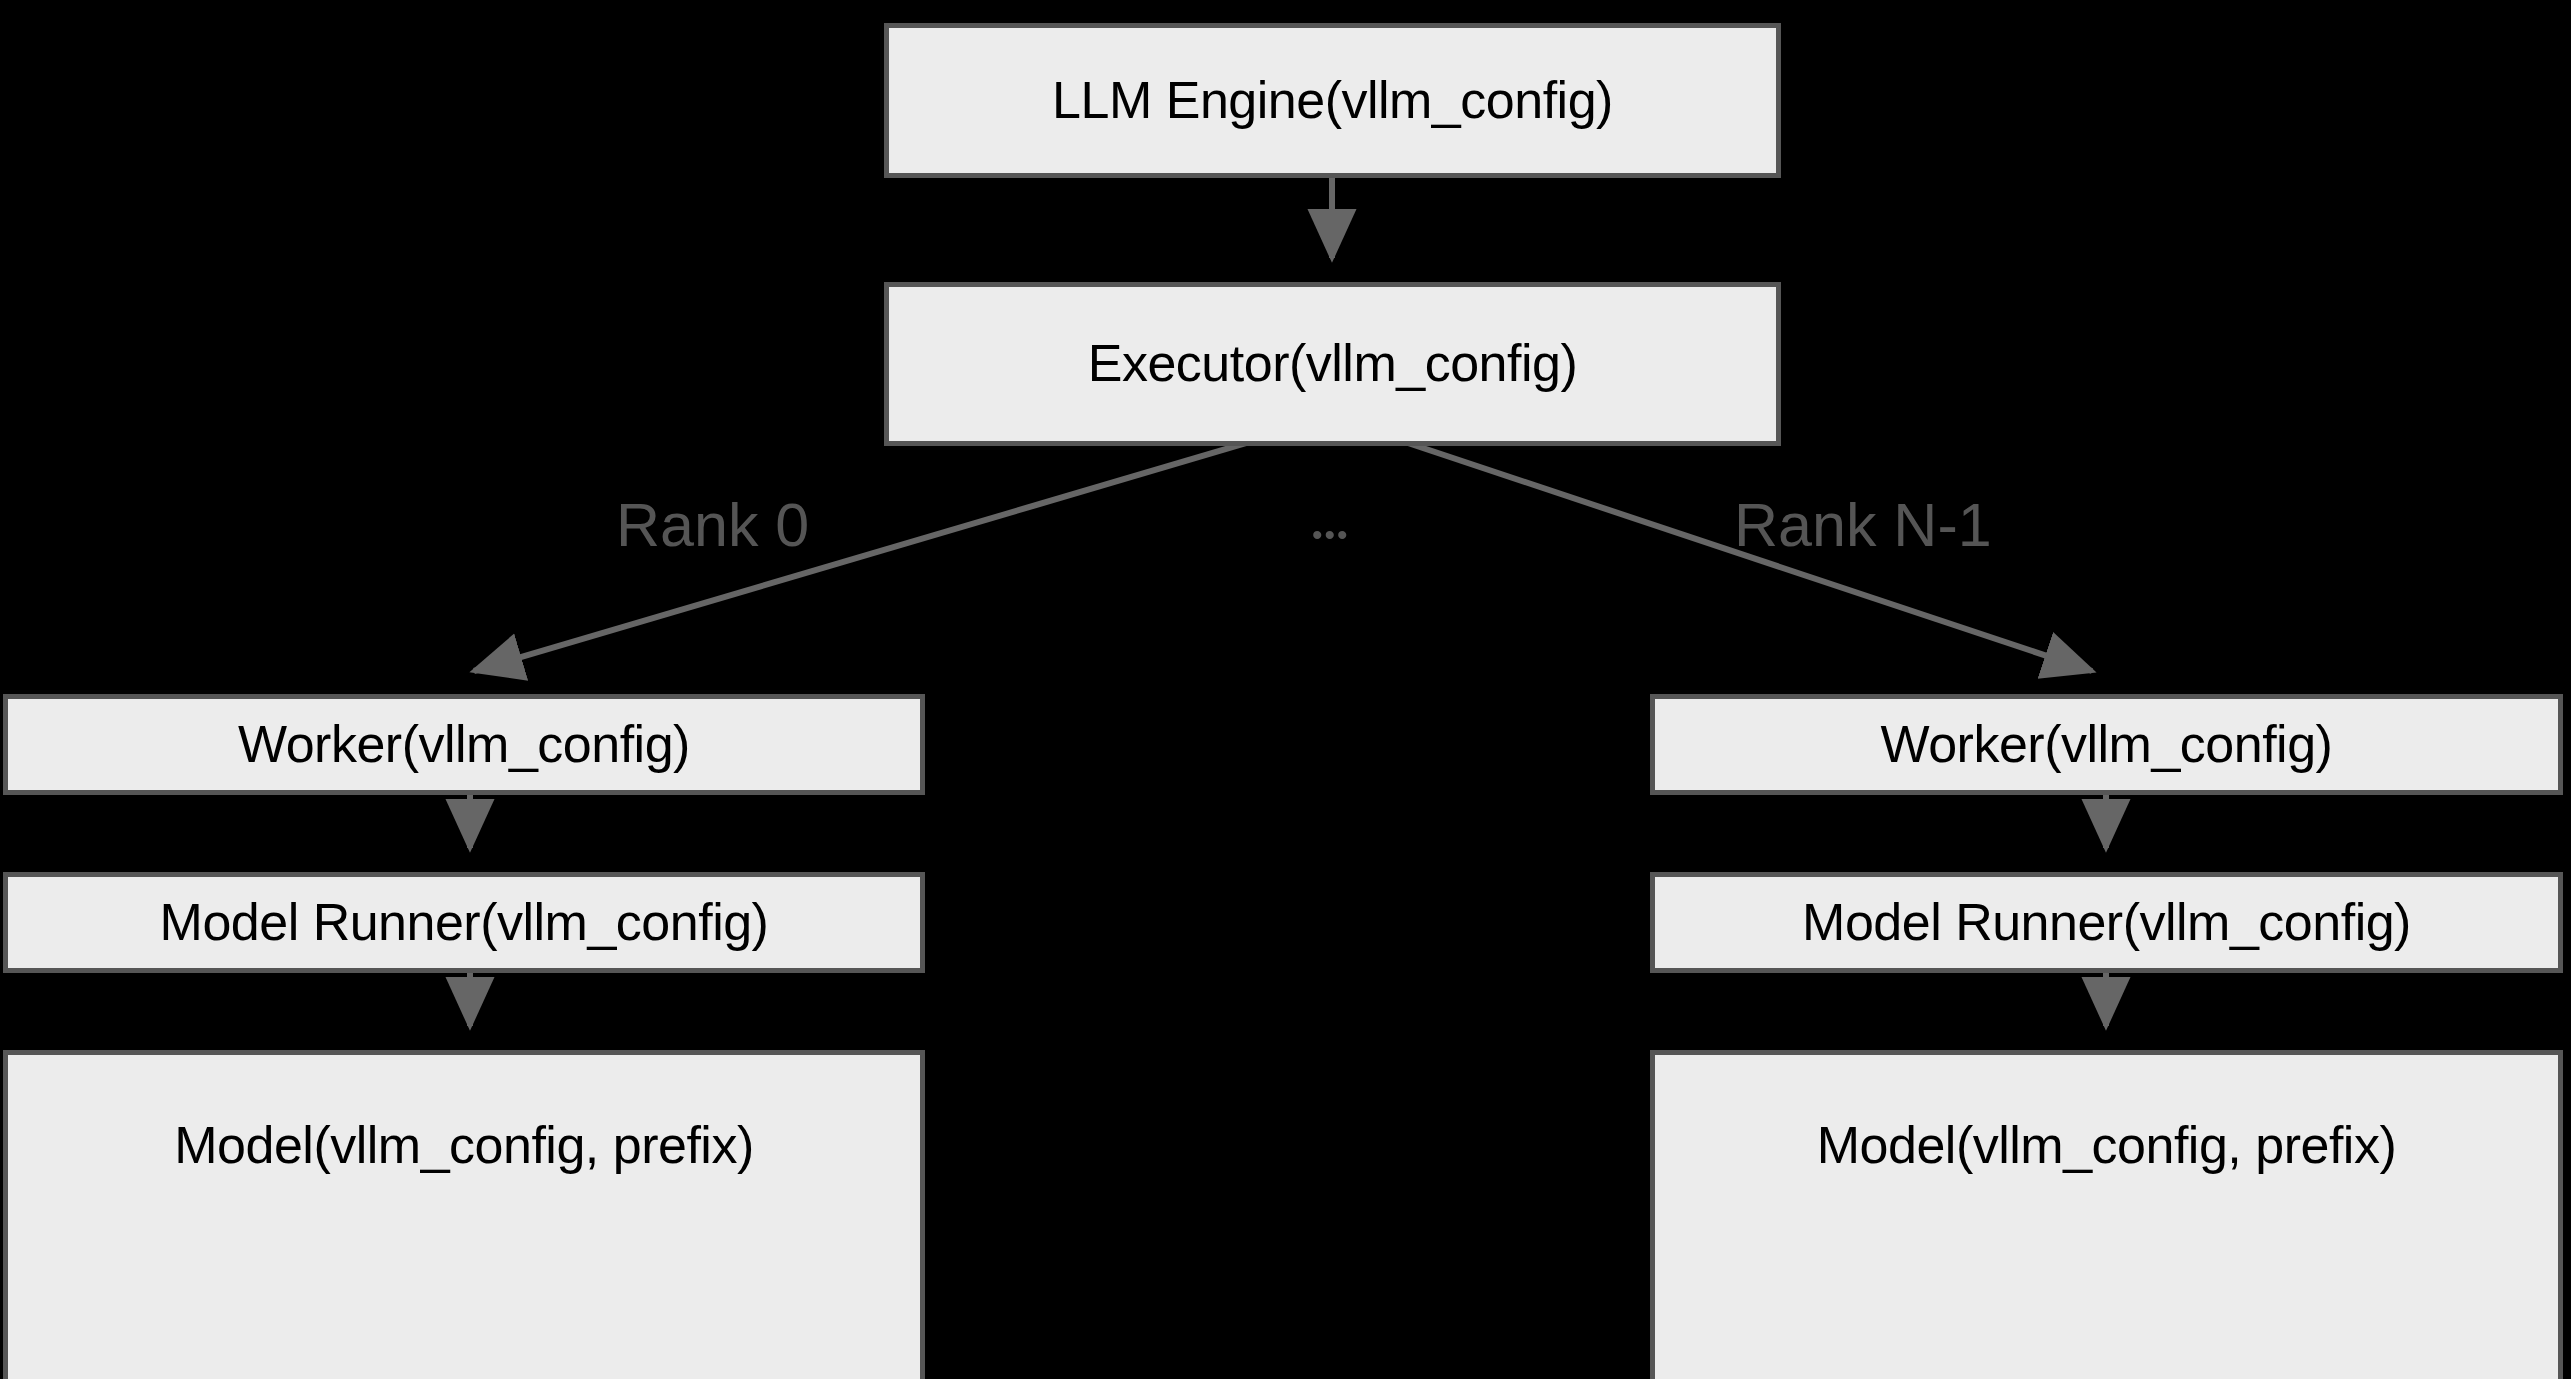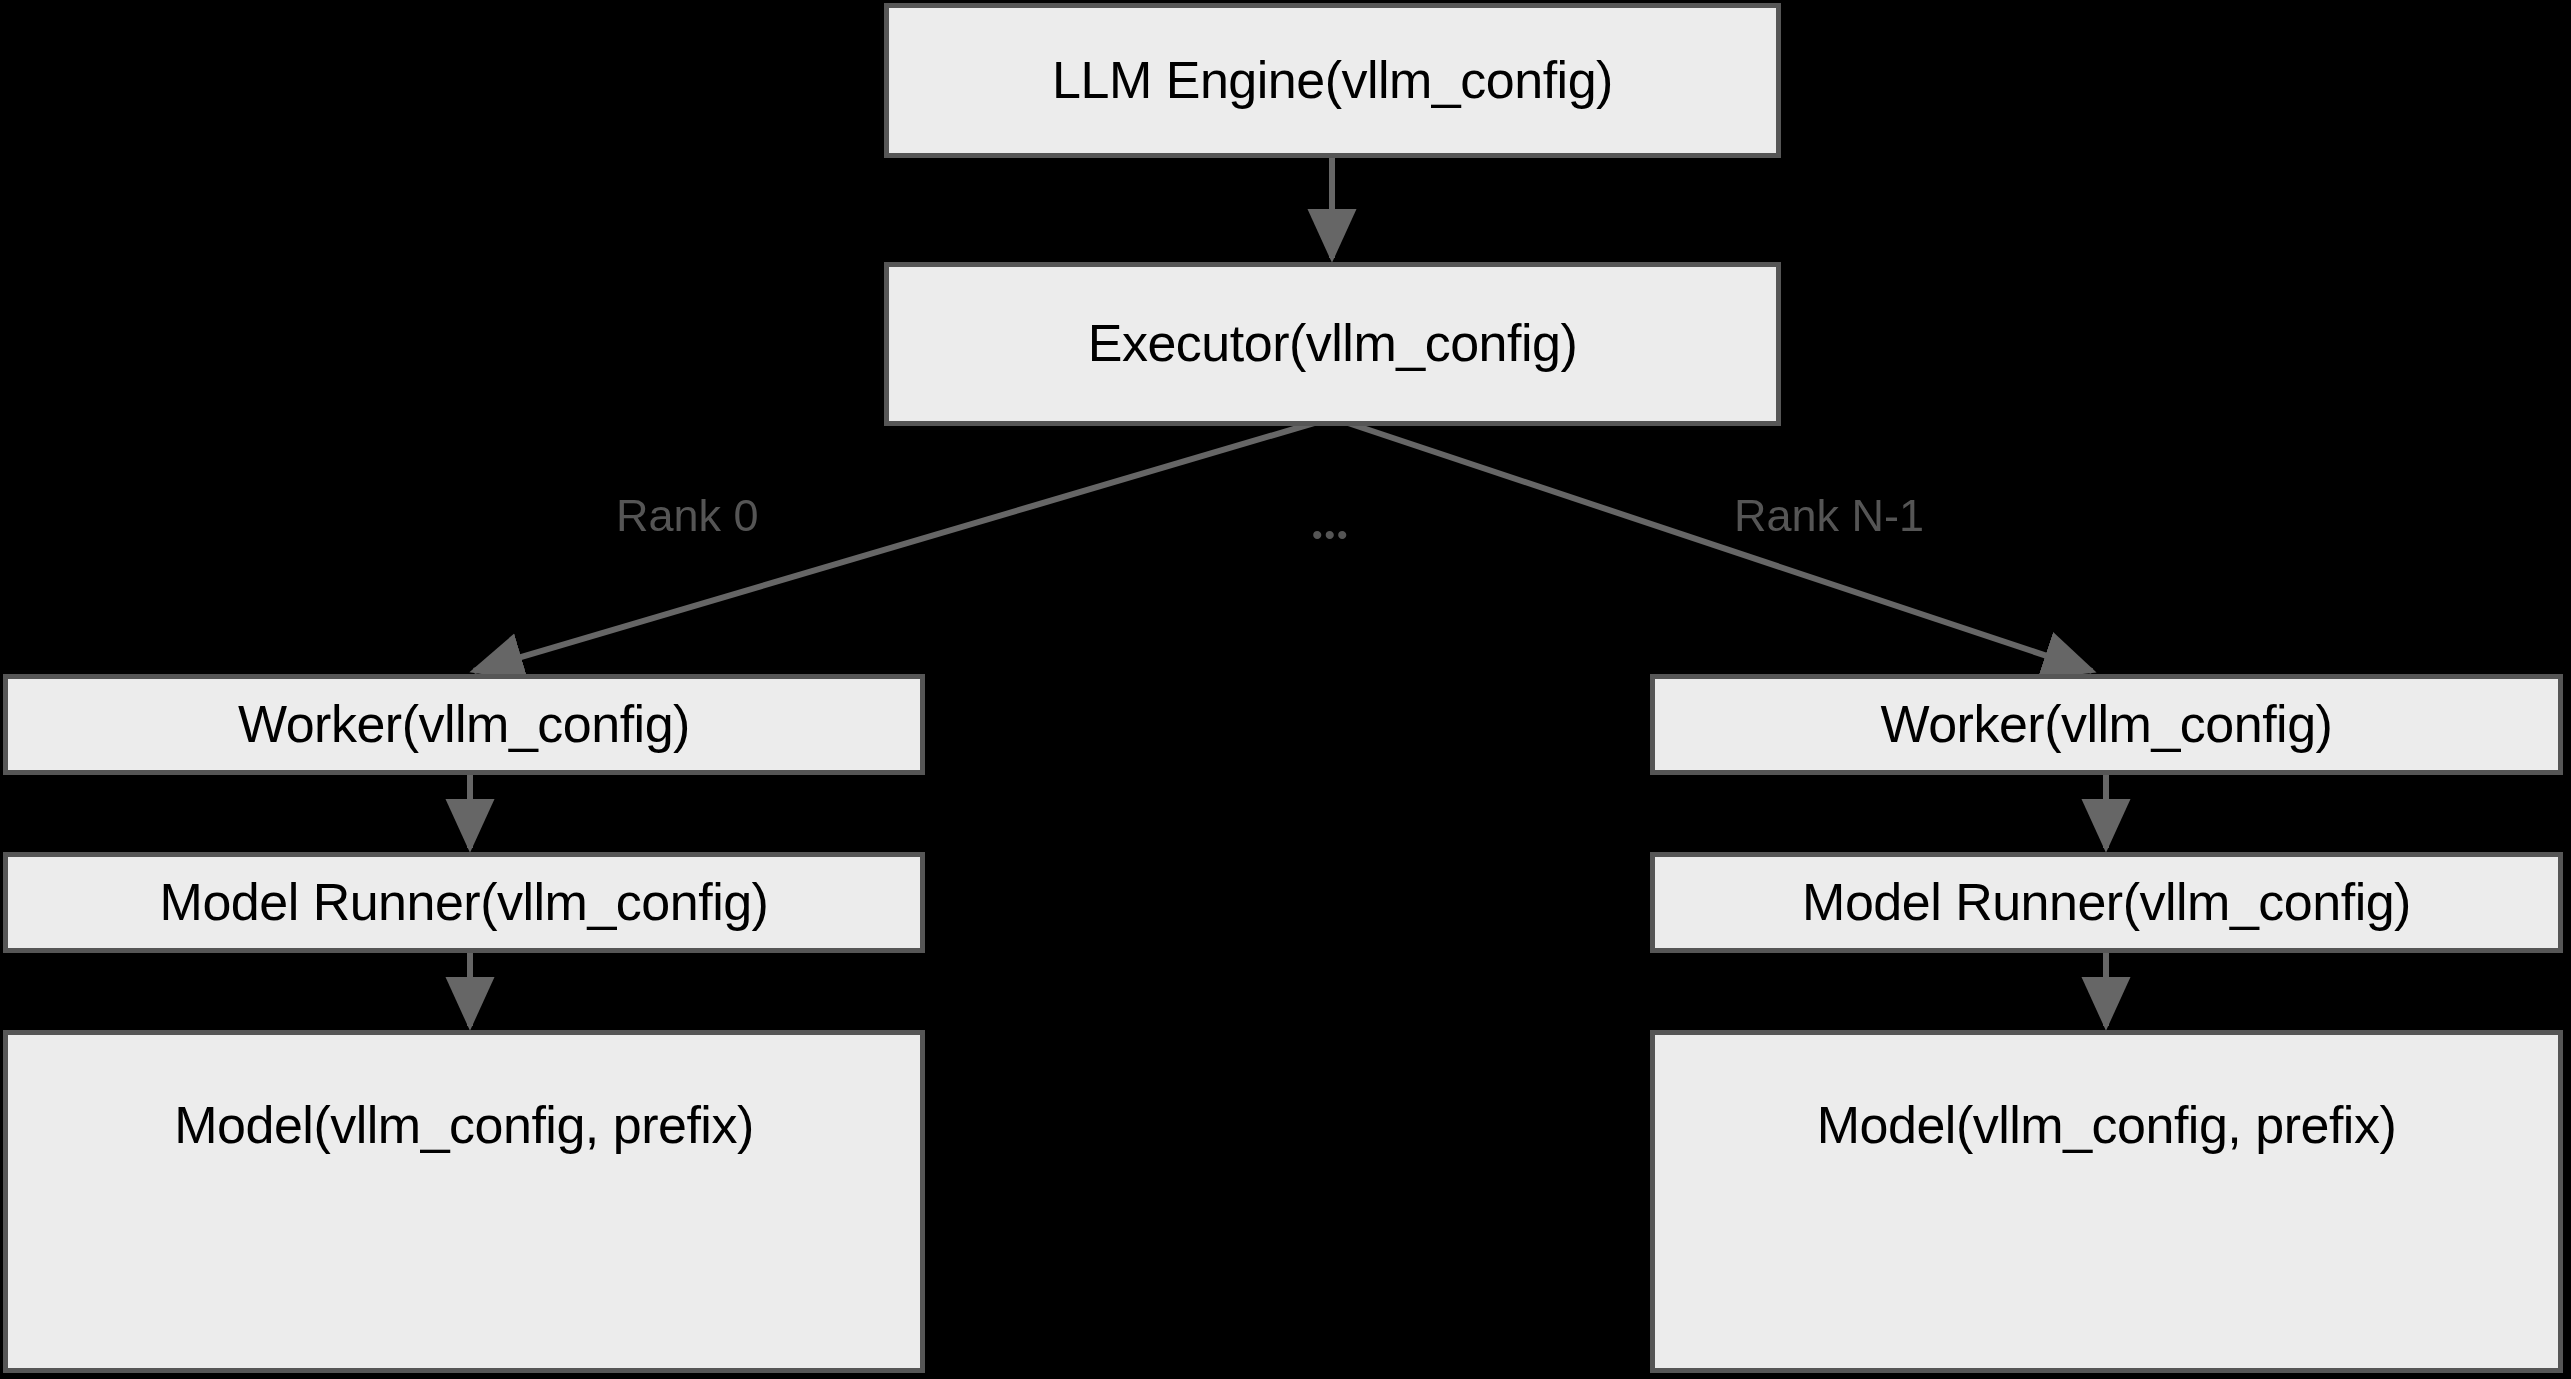--- a/index.html
+++ b/index.html
@@ -27,26 +27,27 @@
     display: flex;
     align-items: center;
     justify-content: center;
     color: #000000;
     font-family: "Liberation Sans", sans-serif;
     font-size: 52px;
     font-weight: 400;
     letter-spacing: -0.5px;
     line-height: 1.1;
     white-space: nowrap;
+    margin-top: 20px;
   }
   .edge-label {
     position: absolute;
     color: #555555;
     font-family: "Liberation Sans", sans-serif;
-    font-size: 45px;
+    font-size: 61px;
     font-weight: 400;
     white-space: nowrap;
   }
   .ellipsis-label {
     position: absolute;
     color: #555555;
     font-family: "Liberation Sans", sans-serif;
     font-size: 30px;
     line-height: 1;
     letter-spacing: 2px;

